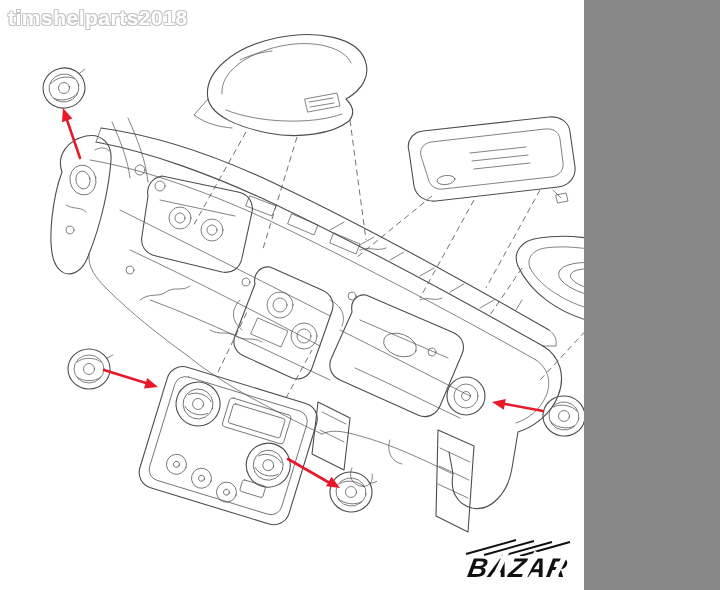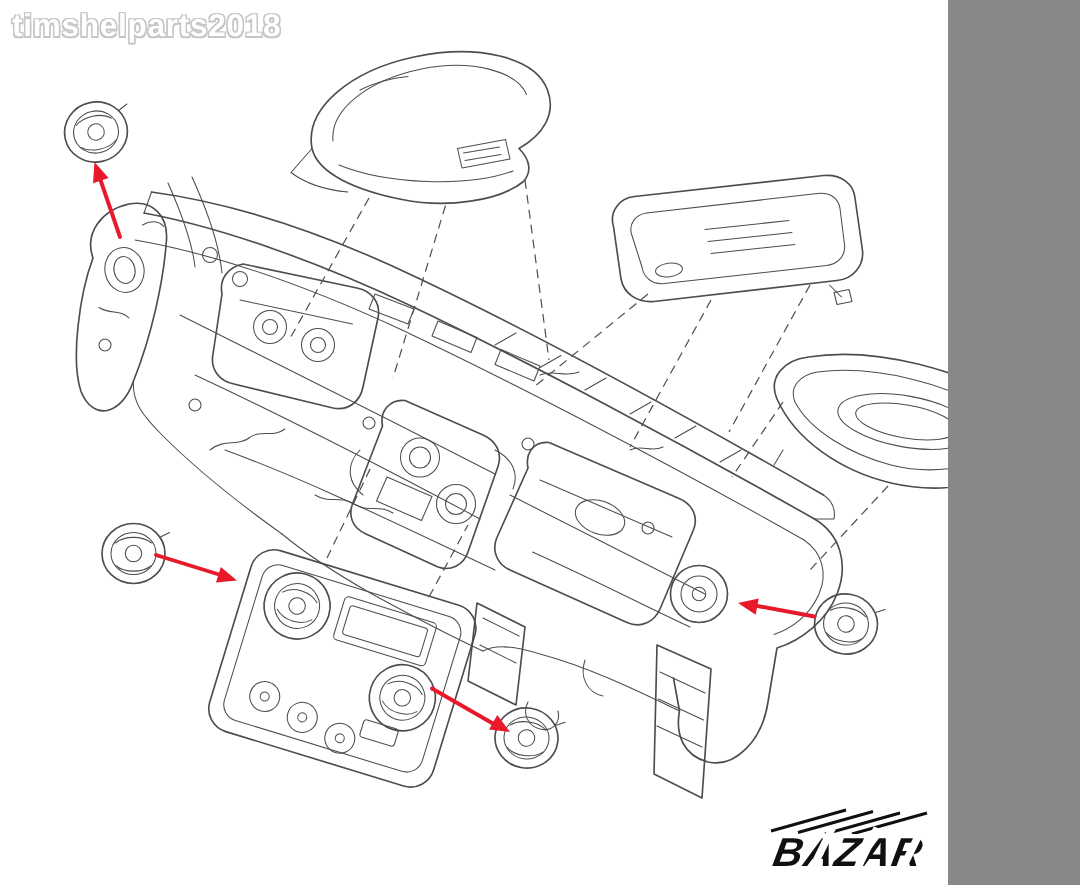--- a/index.html
+++ b/index.html
@@ -5,21 +5,21 @@
   :root{
     --line:#4d4d4d;
     --arrow:#e8192b;
     --logo:#101010;
     --wm-fill:#ffffff;
     --wm-outline:#c6c6c6;
     --bg:#ffffff;
   }
   html,body{margin:0;padding:0;background:#888;}
   .stage{
-    position:relative;width:632px;height:590px;background:var(--bg);
+    position:relative;width:584px;height:590px;background:var(--bg);
     overflow:hidden;font-family:"Liberation Sans",sans-serif;
   }
   .diagram-svg{position:absolute;left:0;top:0;}
   .ln{fill:none;stroke:var(--line);stroke-width:1.1;stroke-linecap:round;stroke-linejoin:round;}
   .lnt{fill:none;stroke:var(--line);stroke-width:0.7;stroke-linecap:round;stroke-linejoin:round;}
   .dash{fill:none;stroke:var(--line);stroke-width:0.8;stroke-dasharray:6 4;}
   .red{stroke:var(--arrow);stroke-width:2.6;fill:none;stroke-linecap:round;}
   .redf{fill:var(--arrow);stroke:none;}
   .watermark{
     position:absolute;left:8px;top:6px;

